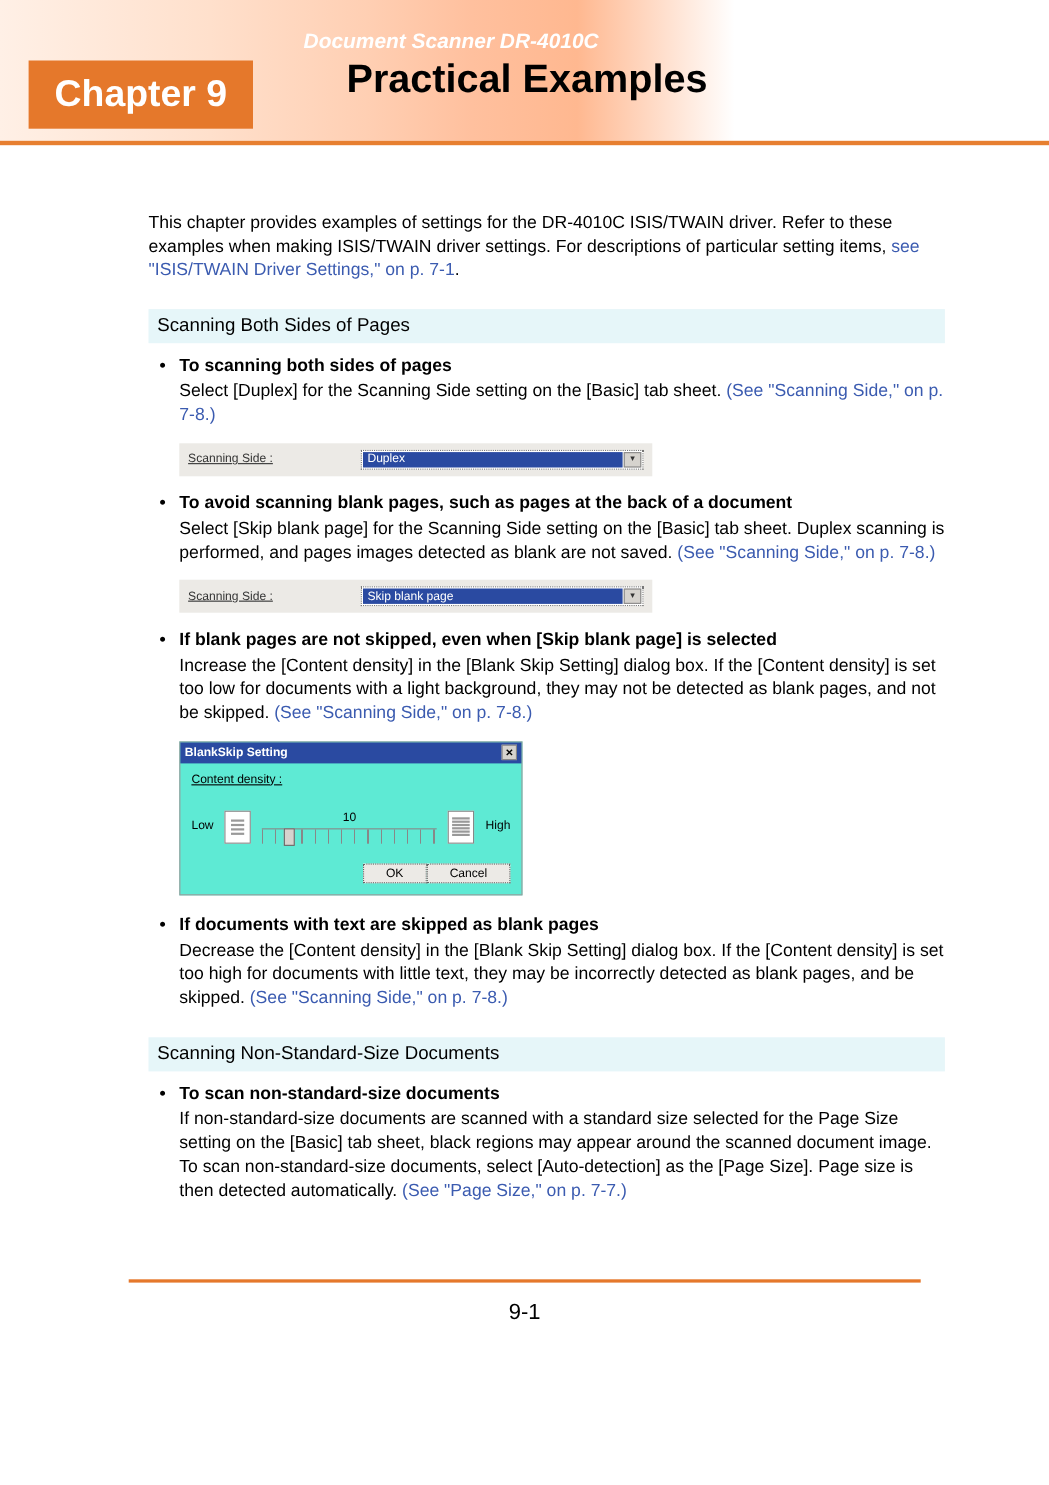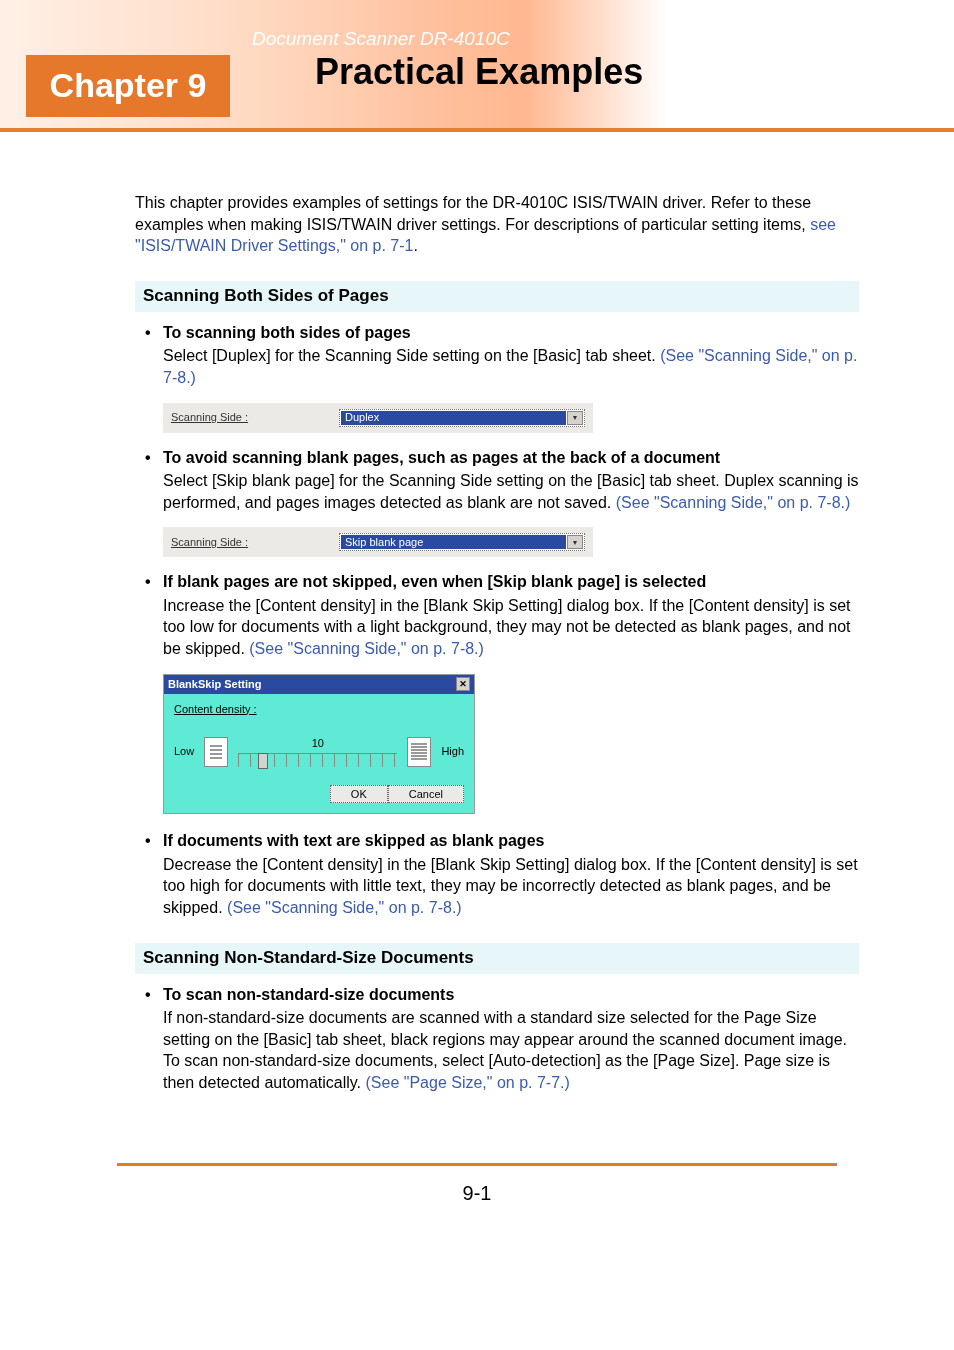--- a/index.html
+++ b/index.html
@@ -14,23 +14,23 @@
   }
   .header-bar {
     position: relative;
     height: 132px;
     border-bottom: 4px solid #e77f30;
     background: linear-gradient(90deg, #fff0e6 0%, #ffe0cc 20%, #ffcfb3 35%, #ffc09e 45%, #ffb890 55%, #fff 70%);
   }
   .doc-title {
     position: absolute;
     top: 26px;
-    left: 252px;
+    left: 276px;
     font-style: italic;
-    font-weight: normal;
+    font-weight: bold;
     color: #fff;
     font-size: 19px;
   }
   .chapter-box {
     position: absolute;
     top: 55px;
     left: 26px;
     width: 204px;
     height: 62px;
     background: #e5782b;
@@ -47,21 +47,21 @@
     left: 315px;
     font-size: 36px;
     font-weight: bold;
   }
   .content {
     padding: 60px 95px 0 135px;
   }
   .link { color: #3b5bb0; }
   .section-heading {
     background: #e6f6f9;
-    font-weight: bold;
+    font-weight: normal;
     font-size: 17px;
     padding: 4px 8px;
     margin: 24px 0 10px 0;
   }
   .item {
     margin: 10px 0 14px 14px;
     position: relative;
     padding-left: 14px;
   }
   .item::before {
@@ -74,21 +74,21 @@
   .item-title {
     font-weight: bold;
     margin-bottom: 2px;
   }
   .item-body {
     font-weight: normal;
   }
   .ui-row {
     display: flex;
     align-items: center;
-    gap: 18px;
+    gap: 7px;
     margin: 10px 0 14px 28px;
     font-size: 11px;
     font-family: Tahoma, sans-serif;
     color: #333;
     background: #eceae6;
     width: 430px;
     padding: 6px 8px;
   }
   .ui-row .rlabel {
     width: 150px;

